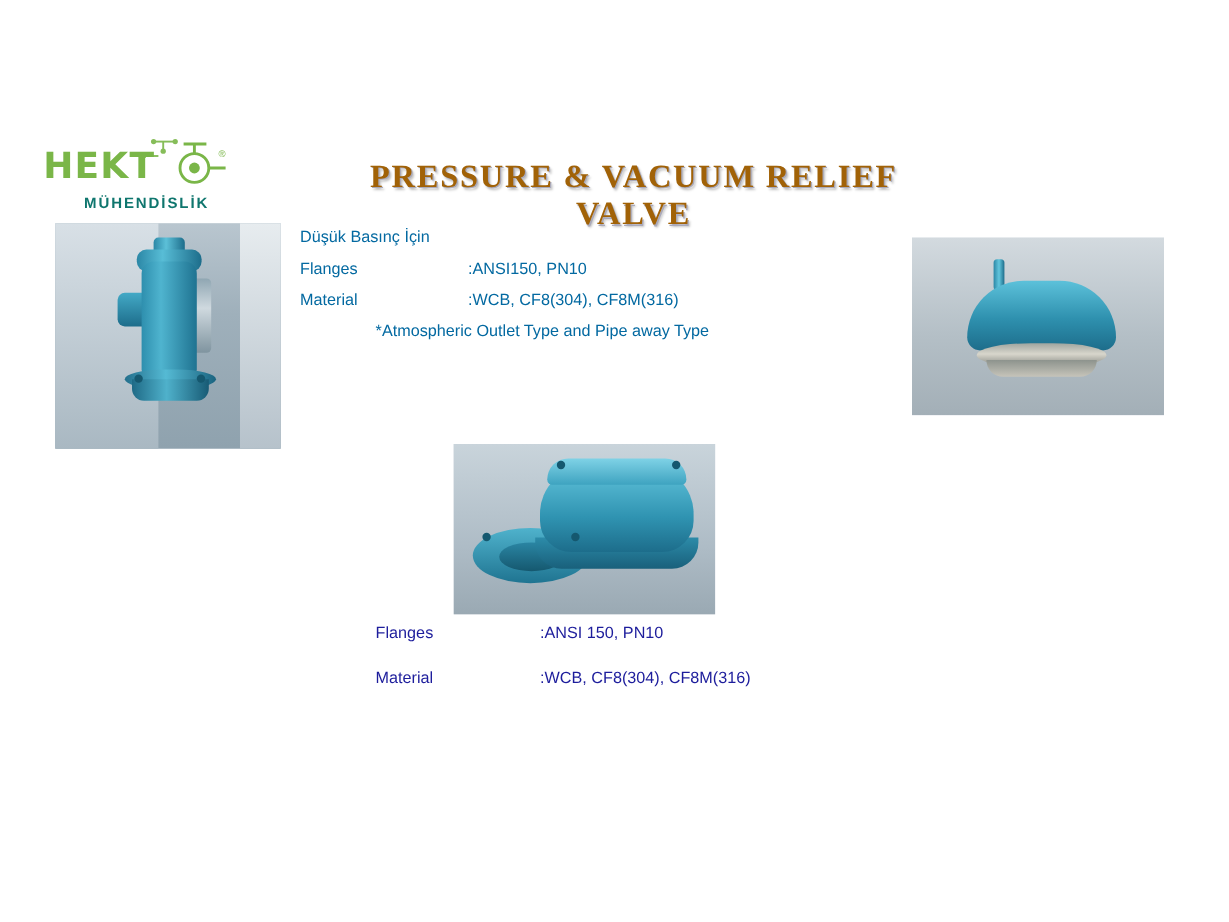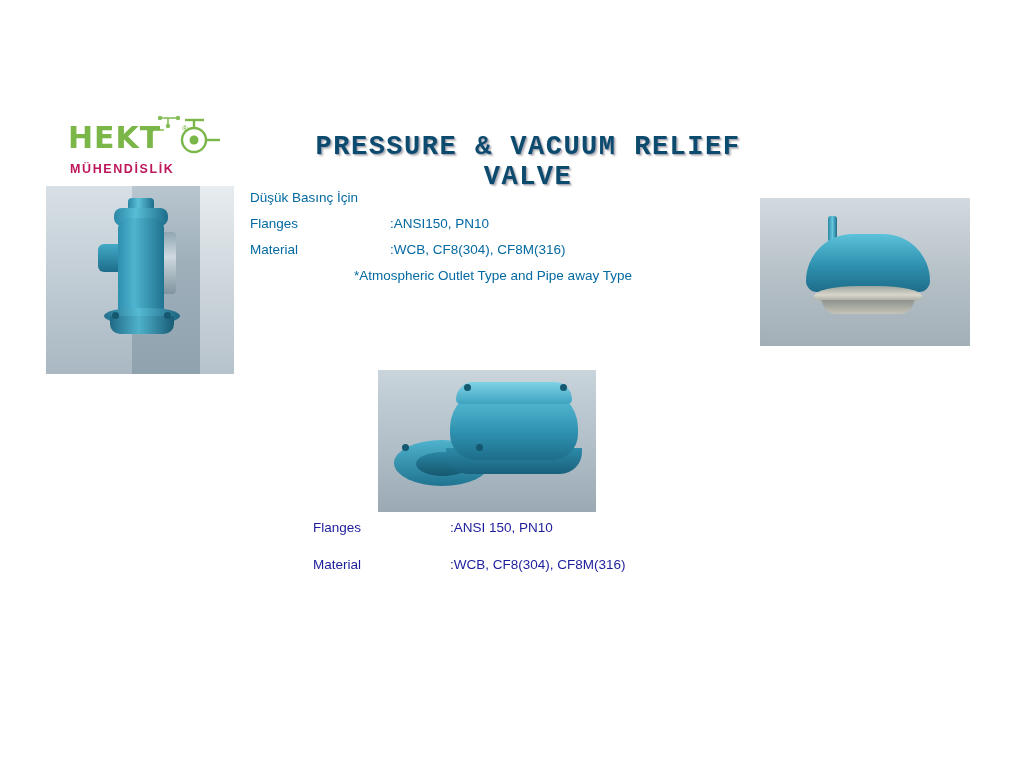--- a/index.html
+++ b/index.html
@@ -23,51 +23,50 @@
     top: 112px;
     width: 160px;
     height: 72px;
   }
   .logo-mark {
     position: absolute;
     left: 0;
     top: 0;
     width: 160px;
     height: 48px;
-    margin-left: 32px;
   }
   .logo-sub {
     position: absolute;
     left: 34px;
     top: 50px;
     font-size: 12.5px;
     letter-spacing: 1.6px;
     font-weight: bold;
-    color: #be185d;
+    color: #0f766e;
   }
   .logo-reg {
     position: absolute;
     left: 146px;
     top: 12px;
     font-size: 8px;
     color: #7ab648;
   }
 
   
   .title {
     position: absolute;
     left: 268px;
     top: 132px;
     width: 520px;
     text-align: center;
-    font-family: Liberation Mono, monospace;
+    font-family: Liberation Serif, serif;
     font-weight: bold;
     font-size: 27px;
     letter-spacing: 1.5px;
-    color: #0c4a6e;
+    color: #a16207;
     text-shadow: 1px 1px 0 #aaaabb, 2px 2px 2px rgba(0,0,0,0.25);
   }
 
   
   .photo {
     position: absolute;
     overflow: hidden;
     background: #cfd8de;
   }
   .photo-1 { left: 46px;  top: 186px; width: 188px; height: 188px; }
@@ -233,21 +232,21 @@
     width: 520px;
     font-size: 13.5px;
     color: #0369a1;
   }
   .spec-top .lead { margin-bottom: 11px; }
   .spec-row {
     display: flex;
     margin-bottom: 11px;
   }
   .spec-row .k { width: 140px; flex: none; }
-  .spec-note { margin-left: 104px; }
+  .spec-note { margin-left: 63px; }
 
   .spec-bottom {
     position: absolute;
     left: 313px;
     top: 520px;
     width: 520px;
     font-size: 13.5px;
     color: #1d1d9c;
   }
   .spec-bottom .spec-row { margin-bottom: 22px; }

